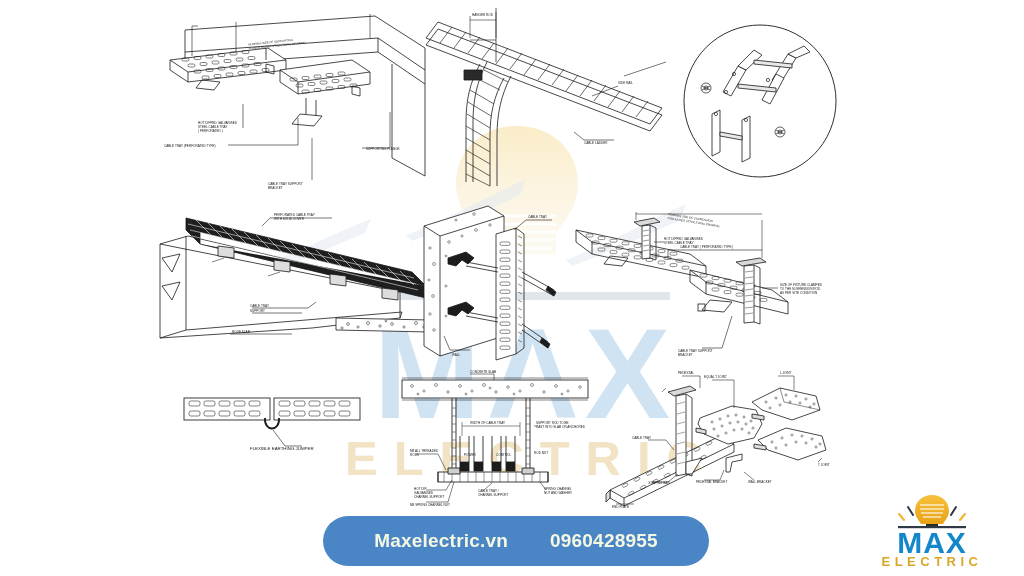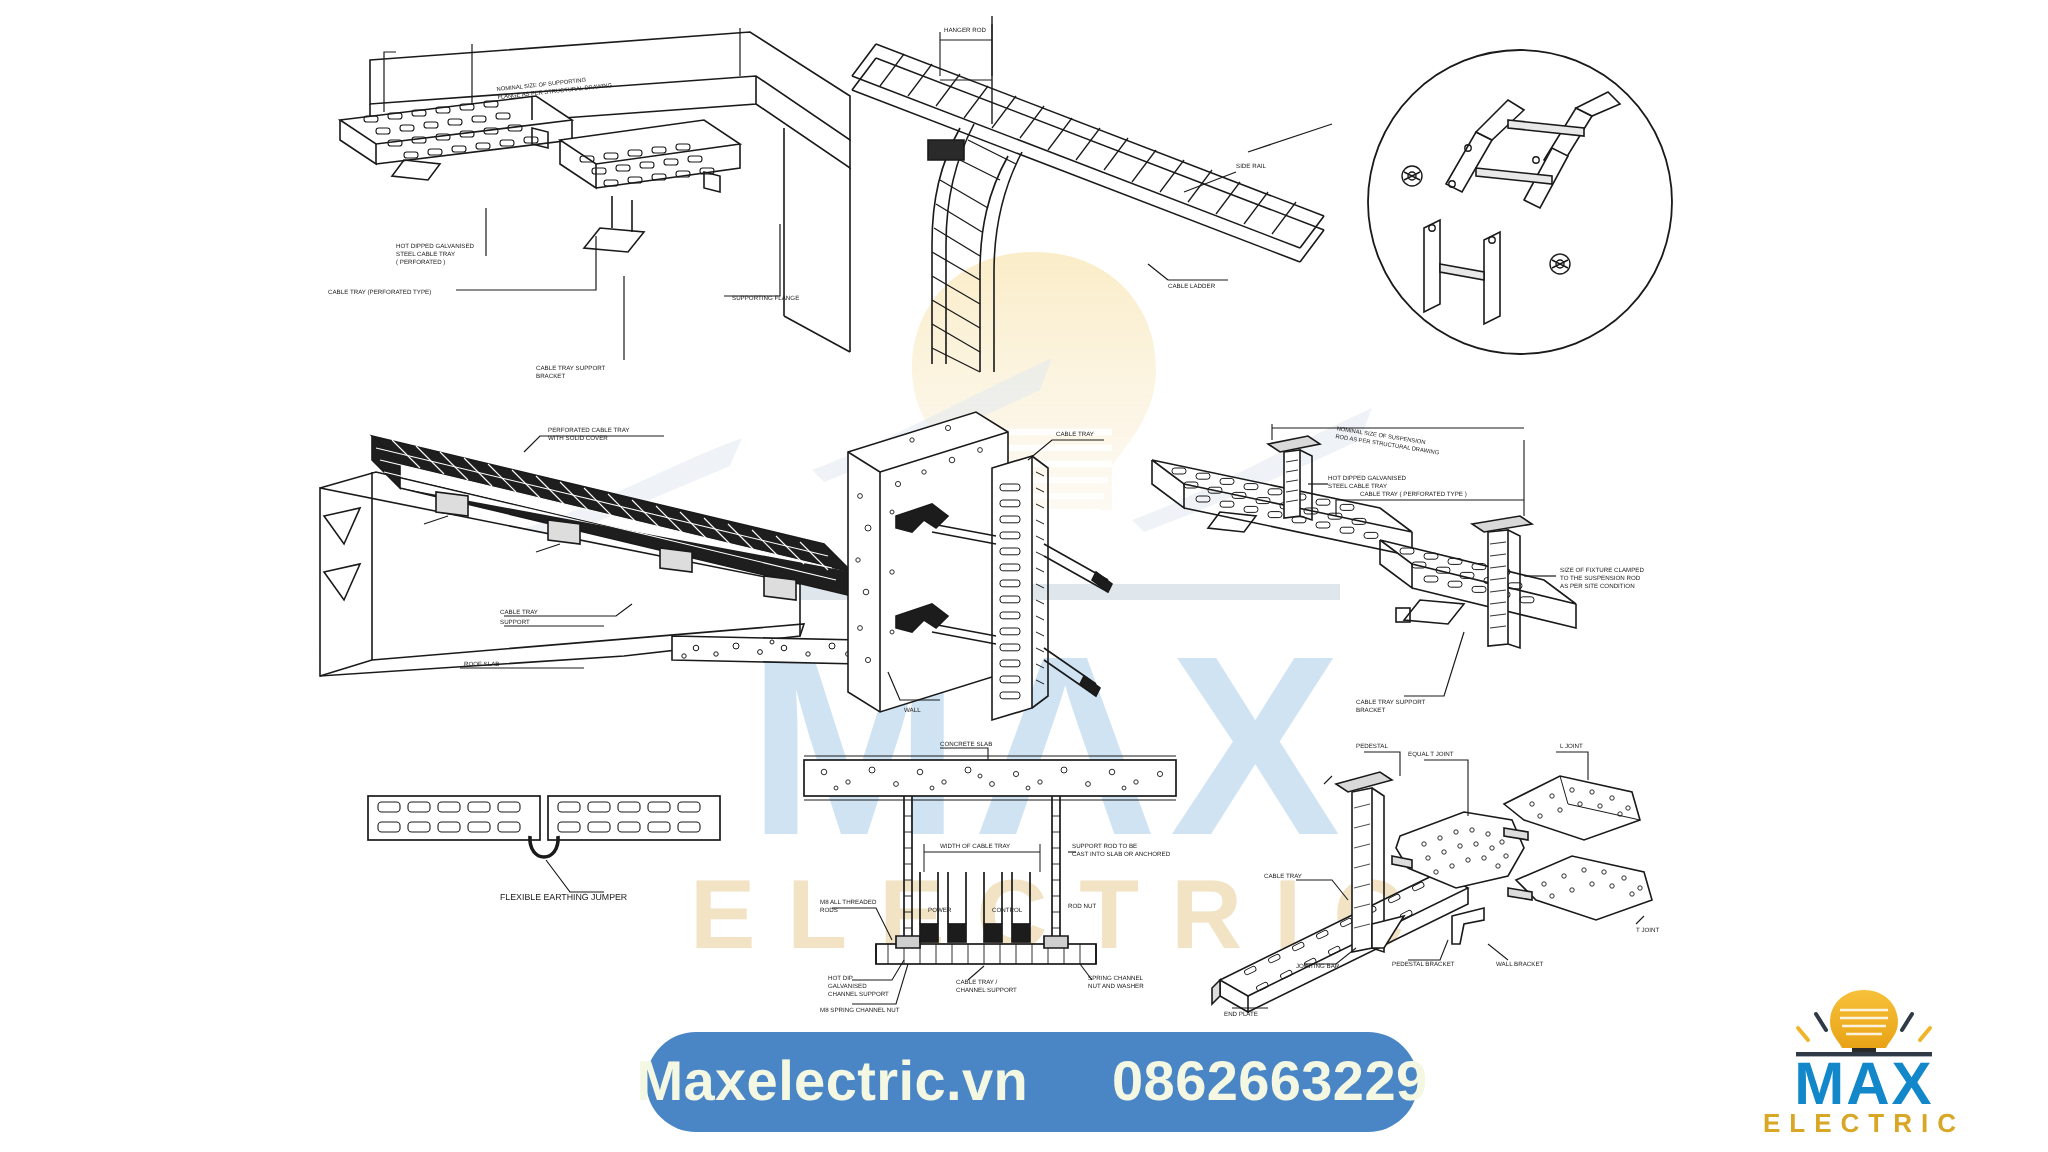--- a/index.html
+++ b/index.html
@@ -33,21 +33,21 @@
   .dwg svg{display:block;overflow:visible;}
   .cad text{font-family:"Liberation Sans",sans-serif;fill:#1a1a1a;}
 
   
   #banner{
     position:absolute;left:323px;top:516px;width:386px;height:50px;
     background:#4a86c5;border-radius:25px;
     display:flex;align-items:center;justify-content:center;gap:42px;
   }
   #banner .btxt{
-    color:#f4f7e2;font-size:28px;font-weight:bold;letter-spacing:.2px;
+    color:#f4f7e2;font-size:19px;font-weight:bold;letter-spacing:.2px;
     white-space:nowrap;
   }
 
   
   #logo{position:absolute;left:862px;top:495px;width:140px;height:76px;}
   #logo .lmax{
     position:absolute;left:0;top:33px;width:140px;text-align:center;
     font-size:30px;font-weight:bold;color:#1287c9;letter-spacing:1px;
     line-height:1;
   }
@@ -778,21 +778,21 @@
         <text x="8" y="146">END PLATE</text>
         <text x="92" y="121">PEDESTAL BRACKET</text>
         <text x="144" y="121">WALL BRACKET</text>
         <text x="214" y="104">T JOINT</text>
       </g>
     </svg>
   </div>
 
   <div id="banner">
     <span class="btxt">Maxelectric.vn</span>
-    <span class="btxt">0862663229</span>
+    <span class="btxt">0960428955</span>
   </div>
 
   <div id="logo">
     <svg width="140" height="40" viewBox="0 0 140 40" style="position:absolute;left:0;top:-2px;">
       <defs>
         <linearGradient id="bulbg" x1="0" y1="0" x2="0" y2="1">
           <stop offset="0" stop-color="#f7c13a"></stop>
           <stop offset="1" stop-color="#e8a317"></stop>
         </linearGradient>
       </defs>

